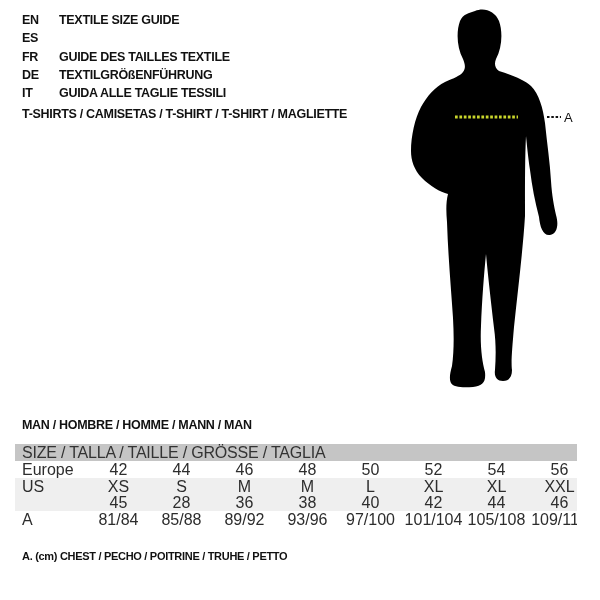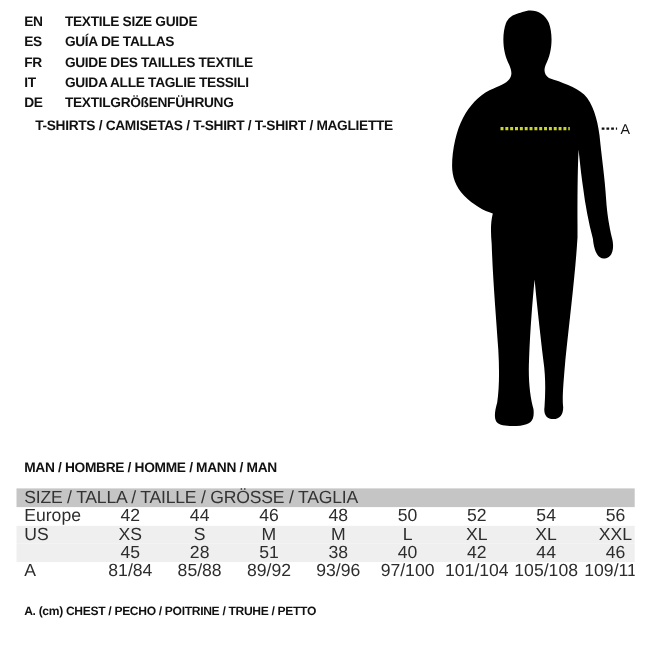--- a/index.html
+++ b/index.html
@@ -4,21 +4,21 @@
 <style>
   html,body{margin:0;padding:0;background:#fff;}
   .canvas{position:relative;width:577px;height:600px;background:#ffffff;overflow:hidden;
           font-family:"Liberation Sans",sans-serif;color:#111;}
 
   .lang-list{position:absolute;left:22px;top:11px;}
   .lang-row{display:flex;line-height:18.3px;font-size:12.5px;font-weight:bold;letter-spacing:-0.3px;}
   .lang-code{width:37px;}
 
   .categories{position:absolute;left:22px;top:105px;font-size:12.5px;font-weight:bold;
-              line-height:19px;letter-spacing:-0.3px;margin-left:10px;}
+              line-height:19px;letter-spacing:-0.3px;}
 
   .figure-svg{position:absolute;left:400px;top:6px;}
 
   .section-title{position:absolute;left:22px;top:418px;font-size:12.5px;font-weight:bold;letter-spacing:-0.3px;}
 
   .size-table{position:absolute;left:15px;top:444px;width:576px;font-size:16px;color:#2d2d2d;}
   .table-header{background:#c5c5c5;height:17px;line-height:17px;padding-left:7px;color:#333;letter-spacing:-0.2px;}
   .table-row{display:grid;grid-template-columns:72px repeat(8,1fr);height:16.5px;align-items:center;}
   .table-row.shade{background:#efefef;}
   .row-label{padding-left:7px;text-align:left;}
@@ -31,33 +31,32 @@
 
 <div class="canvas">
 
   <div class="lang-list">
     <div class="lang-row">
       <span class="lang-code">EN</span>
       <span class="lang-label">TEXTILE SIZE GUIDE</span>
     </div>
     <div class="lang-row">
       <span class="lang-code">ES</span>
-      <span class="lang-label">GUÍA DE TALLAS</span>
     </div>
     <div class="lang-row">
       <span class="lang-code">FR</span>
       <span class="lang-label">GUIDE DES TAILLES TEXTILE</span>
     </div>
     <div class="lang-row">
+      <span class="lang-code">DE</span>
+      <span class="lang-label">TEXTILGRÖßENFÜHRUNG</span>
+    </div>
+    <div class="lang-row">
       <span class="lang-code">IT</span>
       <span class="lang-label">GUIDA ALLE TAGLIE TESSILI</span>
-    </div>
-    <div class="lang-row">
-      <span class="lang-code">DE</span>
-      <span class="lang-label">TEXTILGRÖßENFÜHRUNG</span>
     </div>
   </div>
 
   <div class="categories">
     <div>T-SHIRTS / CAMISETAS / T-SHIRT / T-SHIRT / MAGLIETTE</div>
   </div>
 
   <svg class="figure-svg" width="180" height="390" viewBox="0 0 180 390" aria-hidden="true">
     <path fill="#000000" d="M75,5
       C84,1 95,5 99,15 C103,26 102,42 96,53 C94,58 95,62 99,65
@@ -108,21 +107,21 @@
       <span class="cell">L</span>
       <span class="cell">XL</span>
       <span class="cell">XL</span>
       <span class="cell">XXL</span>
     </div>
 
     <div class="table-row shade">
       <span class="row-label"></span>
       <span class="cell">45</span>
       <span class="cell">28</span>
-      <span class="cell">51</span>
+      <span class="cell">36</span>
       <span class="cell">38</span>
       <span class="cell">40</span>
       <span class="cell">42</span>
       <span class="cell">44</span>
       <span class="cell">46</span>
     </div>
 
     <div class="table-row">
       <span class="row-label">A</span>
       <span class="cell">81/84</span>

